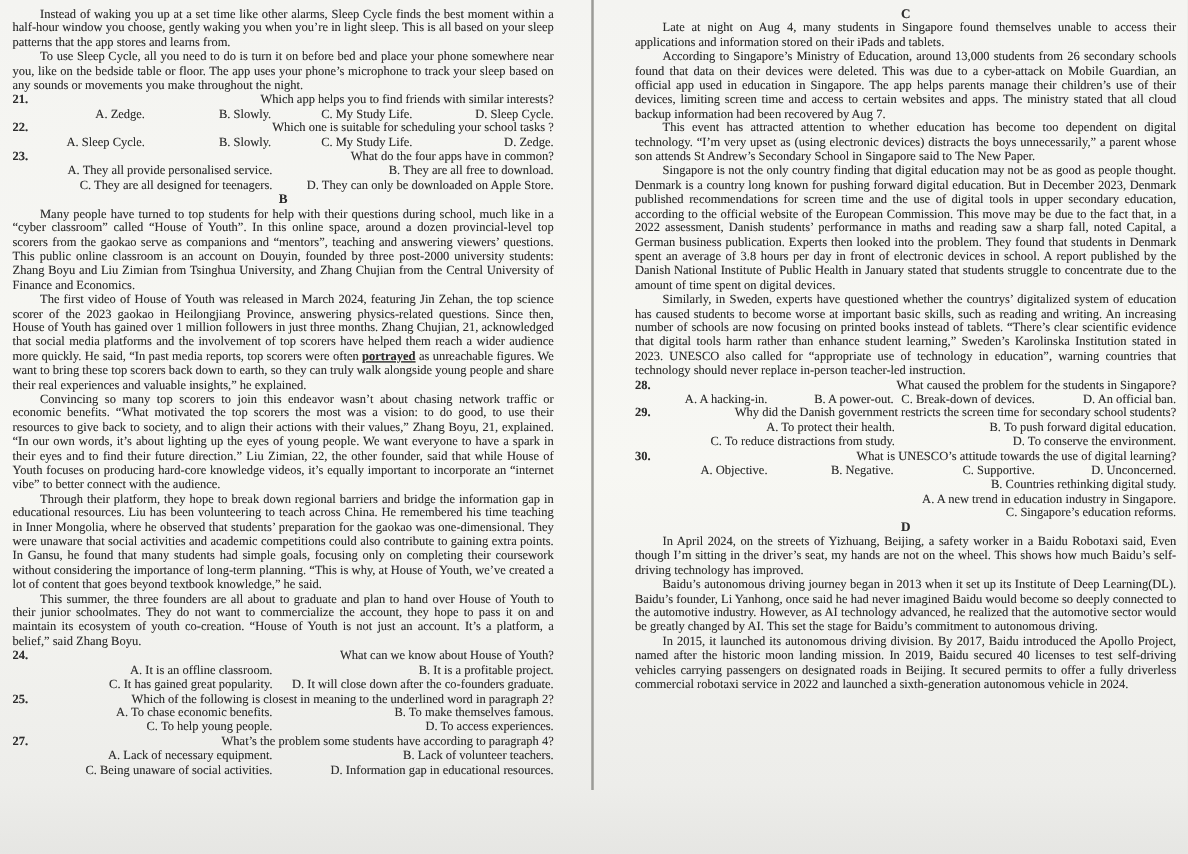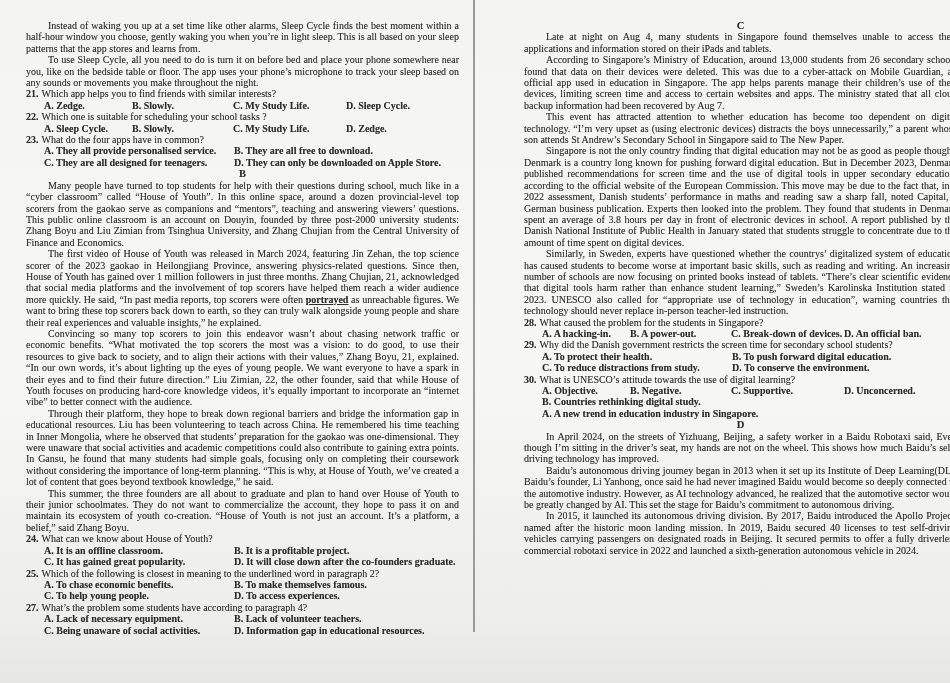--- a/index.html
+++ b/index.html
@@ -11,41 +11,41 @@
   .page {
     position: relative;
     width: 950px; height: 683px;
     background: linear-gradient(180deg, #f4f4f1 0%, #f7f7f3 55%, #ededea 92%, #e6e6e3 100%);
     overflow: hidden;
     color: #2d2d2d;
     font-size: 10px;
     line-height: 11.4px;
     text-shadow: 0 0 0.45px rgba(40,40,40,0.38);
   }
-  .col { position: absolute; top: 20px; text-align: justify; margin-left: 16px; }
+  .col { position: absolute; top: 6px; text-align: justify; }
   .col-left  { left: 10px;  width: 433px; }
   .col-right { left: 508px; width: 433px; }
   .divider {
     position: absolute; left: 473px; top: 0;
     width: 1.5px; height: 632px;
     background: #9b9b97;
   }
   .para { margin: 0; text-indent: 22px; }
   .section-heading {
     text-align: center;
     font-weight: bold;
     font-size: 10.5px;
     text-indent: 0;
   }
   .em-bu { font-weight: bold; text-decoration: underline; }
   .question { margin: 0; }
-  .q-line { display: flex; text-align: left; }
+  .q-line { display: flex; text-align: right; }
   .q-num { font-weight: bold; flex: 0 0 auto; padding-right: 3px; }
   .q-text { flex: 1 1 auto; }
-  .opts { padding-left: 18px; text-align: left; font-weight: bold; }
+  .opts { padding-left: 18px; text-align: right; }
   .opts.row4 { display: grid; grid-template-columns: 88px 101px 113px auto; }
   .opts.grid2 { display: grid; grid-template-columns: 190px auto; }
   .opts.stack .opt { display: block; }
   .opt { white-space: nowrap; }
 </style>
 </head>
 <body>
 
 <div class="page">
   <div class="col col-left" id="col-left">
@@ -173,20 +173,21 @@
           <span class="opt">A. Objective.</span>
           <span class="opt">B. Negative.</span>
           <span class="opt">C. Supportive.</span>
           <span class="opt">D. Unconcerned.</span>
         </div>
       </div>
       <div class="question">
         <div class="opts stack">
           <span class="opt">B. Countries rethinking digital study.</span>
           <span class="opt">A. A new trend in education industry in Singapore.</span>
+          <span class="opt">C. Singapore’s education reforms.</span>
         </div>
       </div>
       <div class="section-heading">D</div>
       <div class="para">In April 2024, on the streets of Yizhuang, Beijing, a safety worker in a Baidu Robotaxi said, Even though I’m sitting in the driver’s seat, my hands are not on the wheel. This shows how much Baidu’s self-driving technology has improved.</div>
       <div class="para">Baidu’s autonomous driving journey began in 2013 when it set up its Institute of Deep Learning(DL). Baidu’s founder, Li Yanhong, once said he had never imagined Baidu would become so deeply connected to the automotive industry. However, as AI technology advanced, he realized that the automotive sector would be greatly changed by AI. This set the stage for Baidu’s commitment to autonomous driving.</div>
       <div class="para">In 2015, it launched its autonomous driving division. By 2017, Baidu introduced the Apollo Project, named after the historic moon landing mission. In 2019, Baidu secured 40 licenses to test self-driving vehicles carrying passengers on designated roads in Beijing. It secured permits to offer a fully driverless commercial robotaxi service in 2022 and launched a sixth-generation autonomous vehicle in 2024.</div>
     </div>
 </div>
 
 </body></html>

